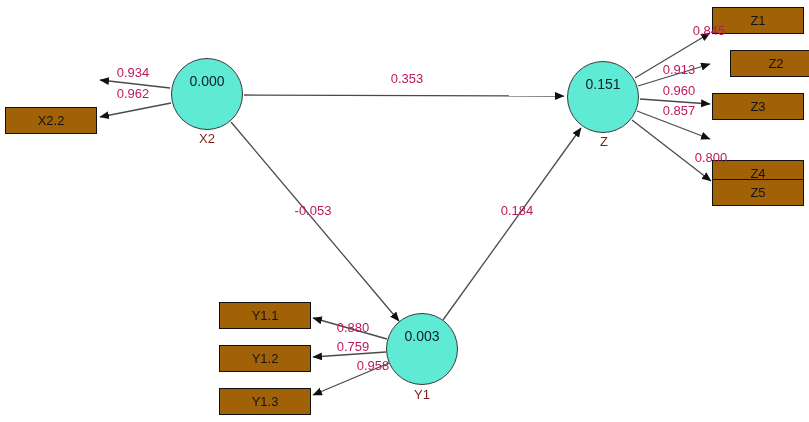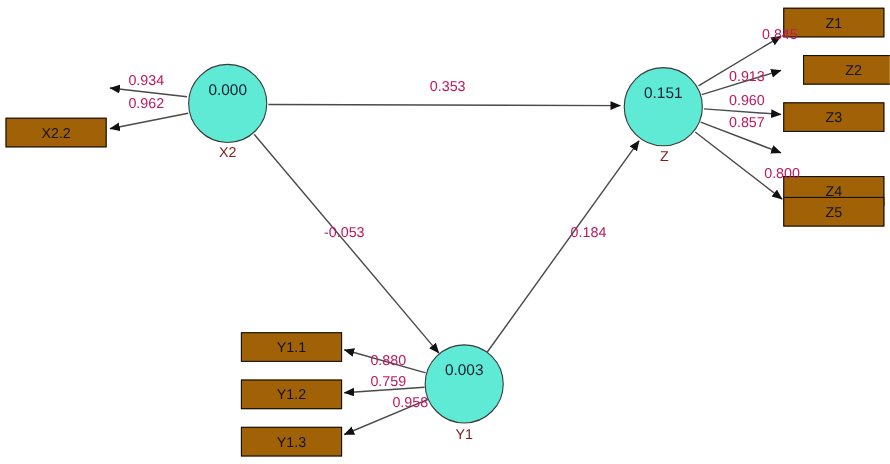--- a/index.html
+++ b/index.html
@@ -83,21 +83,21 @@
   .ld-z2  { left: 656px; top: 62px;  }
   .ld-z3  { left: 656px; top: 83px;  }
   .ld-z4  { left: 656px; top: 103px; }
   .ld-z5  { left: 688px; top: 150px; }
   .ld-y11 { left: 330px; top: 320px; }
   .ld-y12 { left: 330px; top: 339px; }
   .ld-y13 { left: 330px; top: 358px; margin-left: 20px; }
   
   .pc-x2z  { left: 384px; top: 71px; text-align: center;  }
   .pc-x2y1 { left: 287px; top: 203px; width: 52px; }
-  .pc-y1z  { left: 512px; top: 203px; }
+  .pc-y1z  { left: 494px; top: 203px; }
 </style>
 </head>
 <body>
 
 <div id="stage">
 
   <svg id="arrow-layer" width="809" height="422" viewBox="0 0 809 422" xmlns="http://www.w3.org/2000/svg">
     <defs>
       <marker id="ah" markerWidth="11" markerHeight="9" refX="9" refY="4" orient="auto" markerUnits="userSpaceOnUse">
         <path d="M0,0 L9.5,4 L0,8 Z" fill="#111111"></path>

